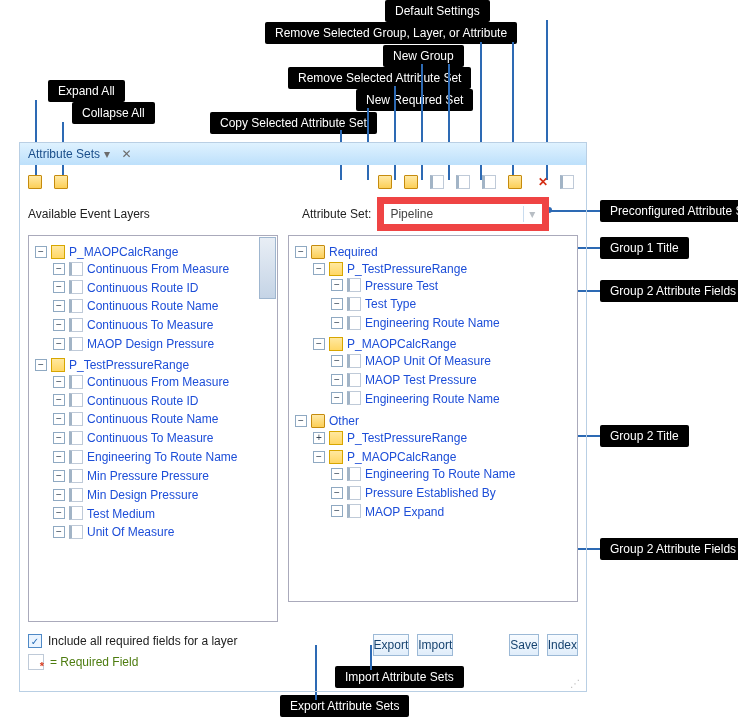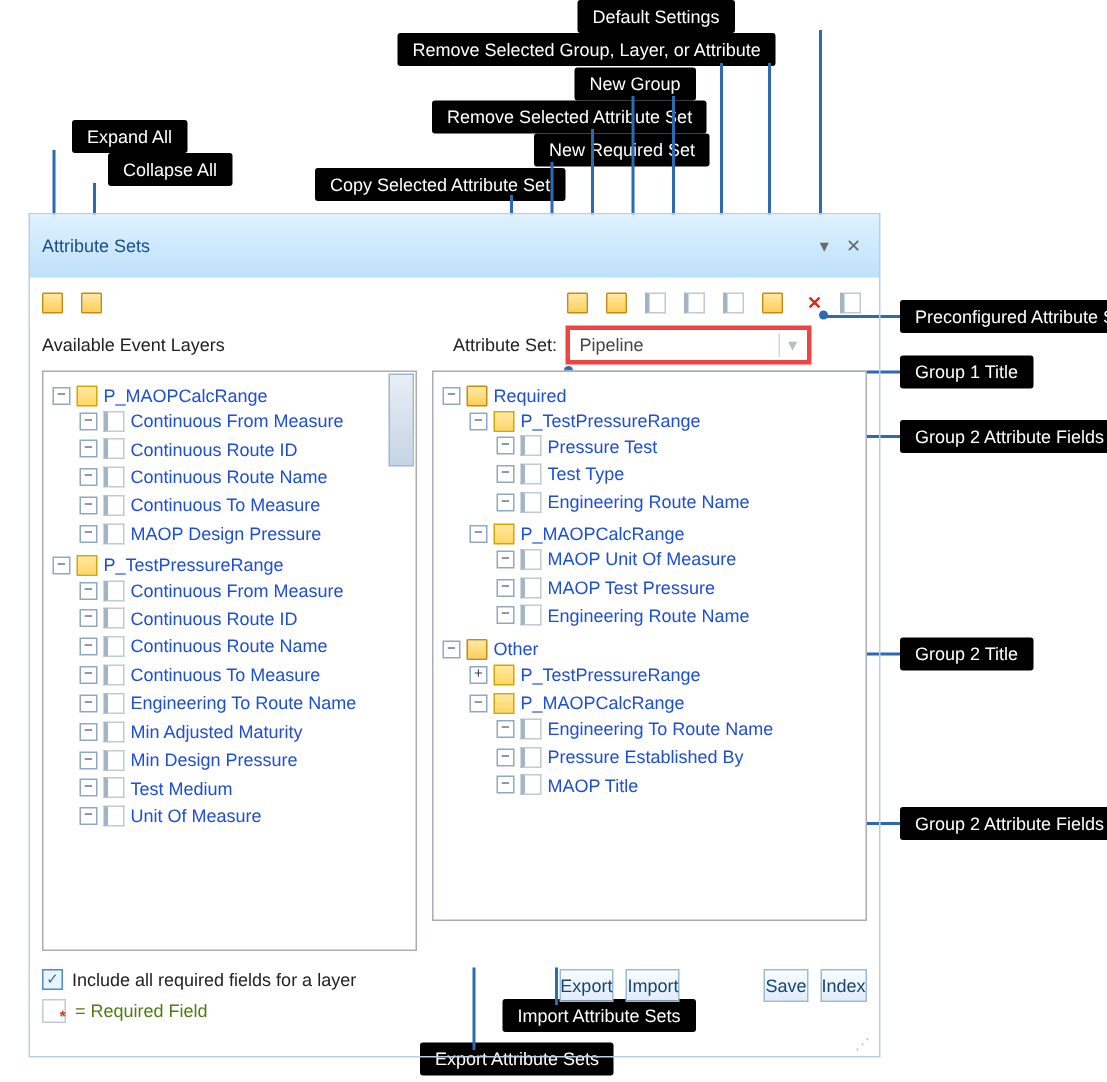--- a/index.html
+++ b/index.html
@@ -4,30 +4,30 @@
 <style>
   body{margin:0;font-family:Arial,Helvetica,sans-serif;font-size:12px;color:#222;background:#fff;width:738px}
   .wrap{position:relative;width:738px;height:721px}
   
   .callout{position:absolute;background:#000;color:#fff;padding:4px 10px;font-size:12px;border-radius:2px;white-space:nowrap}
   .leader{position:absolute;background:#2d6ab4}
   .vline{width:2px}
   .hline{height:2px}
   
   .dialog{position:absolute;left:19px;top:142px;width:566px;border:1px solid #b9cfe4}
-  .dialog-hdr{background:linear-gradient(#dff2ff,#bde0fb);padding:14px 8px;display:flex;align-items:center;justify-content:space-between}
+  .dialog-hdr{background:linear-gradient(#dff2ff,#bde0fb);padding:4px 8px;display:flex;align-items:center;}
   .dialog-hdr .title{color:#1a4e8a;font-size:12px}
   .hdr-icn{cursor:pointer;color:#6b6b6b;font-size:12px;padding:0 4px}
   .toolbar{padding:8px 8px 4px 8px;display:flex;justify-content:space-between;align-items:center}
   .tb-grp{display:flex;gap:8px}
   .tb-btn{width:18px;height:18px;display:flex;align-items:center;justify-content:center;cursor:pointer}
   .labels-row{display:flex;padding:2px 8px 4px 8px;align-items:center;gap:4px}
   .labels-row .ll{flex:0 0 270px}
   .labels-row .rl{display:flex;align-items:center;gap:6px}
-  .combo{border:3px solid #ef4444;background:#fff;height:20px;width:150px;display:flex;align-items:center;justify-content:space-between;padding:0 2px 0 6px;color:#444}
+  .combo{border:7px solid #ef4444;background:#fff;height:20px;width:150px;display:flex;align-items:center;justify-content:space-between;padding:0 2px 0 6px;color:#444}
   .combo .dd{width:16px;border-left:1px solid #c9dcef;color:#b8bec4;text-align:center;line-height:16px}
   .panes{display:flex;padding:0 8px 8px 8px;gap:10px}
   .pane{border:1px solid #aab;background:#fff;font-size:12px;position:relative}
   .pane.left{width:248px;height:385px;overflow:hidden}
   .pane.right{width:288px;height:365px}
   .tree{padding:6px 2px}
   .tree ul{list-style:none;margin:0;padding-left:18px}
   .tree li{padding:2px 0;white-space:nowrap}
   .tree > ul{padding-left:4px}
   .twisty{display:inline-block;width:10px;height:10px;border:1px solid #8fa9c2;color:#345;text-align:center;line-height:9px;font-size:10px;margin-right:4px;vertical-align:middle;background:#fff}
@@ -162,21 +162,21 @@
               <li><span class="twisty">−</span><span class="nic ic-page"></span><span class="nlabel">MAOP Design Pressure</span></li>
             </ul>
           </li>
           <li><span class="twisty">−</span><span class="nic ic-layer"></span><span class="nlabel">P_TestPressureRange</span>
             <ul>
               <li><span class="twisty">−</span><span class="nic ic-page"></span><span class="nlabel">Continuous From Measure</span></li>
               <li><span class="twisty">−</span><span class="nic ic-page"></span><span class="nlabel">Continuous Route ID</span></li>
               <li><span class="twisty">−</span><span class="nic ic-page"></span><span class="nlabel">Continuous Route Name</span></li>
               <li><span class="twisty">−</span><span class="nic ic-page"></span><span class="nlabel">Continuous To Measure</span></li>
               <li><span class="twisty">−</span><span class="nic ic-page"></span><span class="nlabel">Engineering To Route Name</span></li>
-              <li><span class="twisty">−</span><span class="nic ic-page"></span><span class="nlabel">Min Adjusted Maturity</span></li>
+              <li><span class="twisty">−</span><span class="nic ic-page"></span><span class="nlabel">Min Pressure Pressure</span></li>
               <li><span class="twisty">−</span><span class="nic ic-page"></span><span class="nlabel">Min Design Pressure</span></li>
               <li><span class="twisty">−</span><span class="nic ic-page"></span><span class="nlabel">Test Medium</span></li>
               <li><span class="twisty">−</span><span class="nic ic-page"></span><span class="nlabel">Unit Of Measure</span></li>
             </ul>
           </li>
         </ul>
       </div>
     </div>
 
     <div class="pane right">
@@ -200,21 +200,21 @@
               </li>
             </ul>
           </li>
           <li><span class="twisty">−</span><span class="nic ic-fold"></span><span class="nlabel">Other</span>
             <ul>
               <li><span class="twisty">+</span><span class="nic ic-layer"></span><span class="nlabel">P_TestPressureRange</span></li>
               <li><span class="twisty">−</span><span class="nic ic-layer"></span><span class="nlabel">P_MAOPCalcRange</span>
                 <ul>
                   <li><span class="twisty">−</span><span class="nic ic-page"></span><span class="nlabel">Engineering To Route Name</span></li>
                   <li><span class="twisty">−</span><span class="nic ic-page"></span><span class="nlabel">Pressure Established By</span></li>
-                  <li><span class="twisty">−</span><span class="nic ic-page"></span><span class="nlabel">MAOP Title</span></li>
+                  <li><span class="twisty">−</span><span class="nic ic-page"></span><span class="nlabel">MAOP Expand</span></li>
                 </ul>
               </li>
             </ul>
           </li>
         </ul>
       </div>
     </div>
   </div>
 
   <div class="foot">

